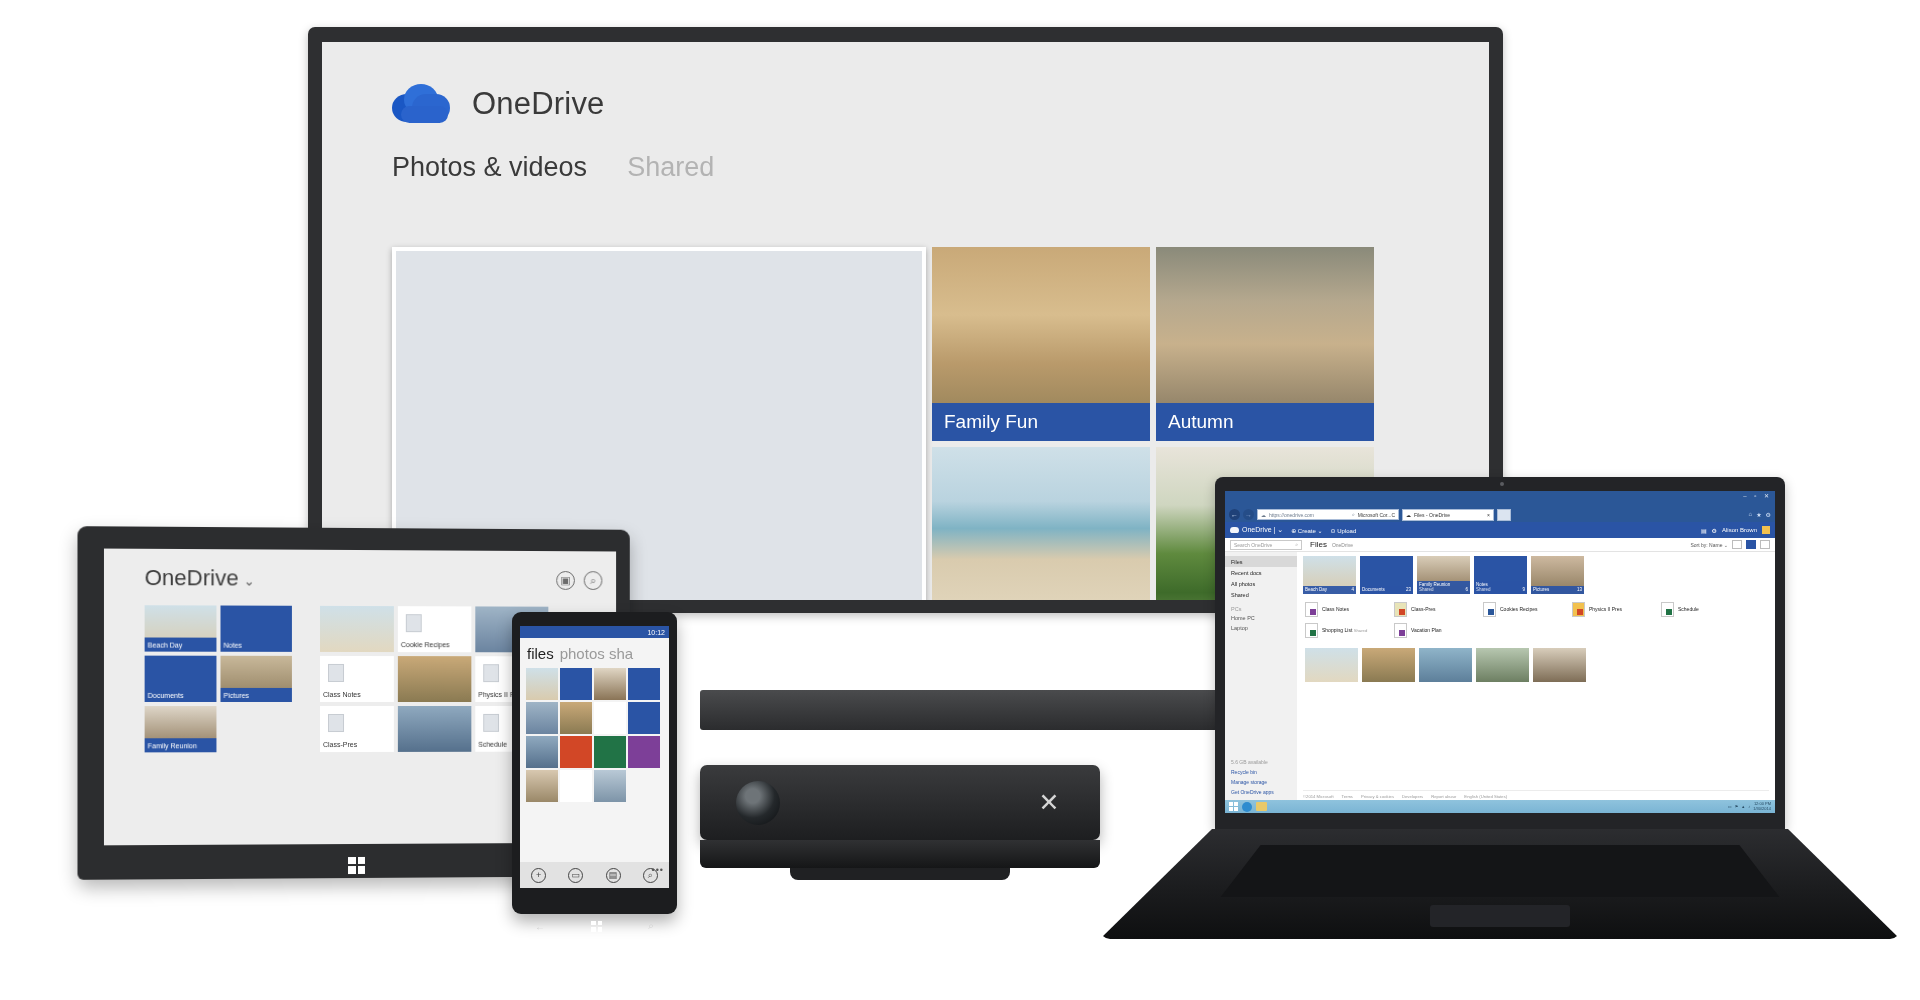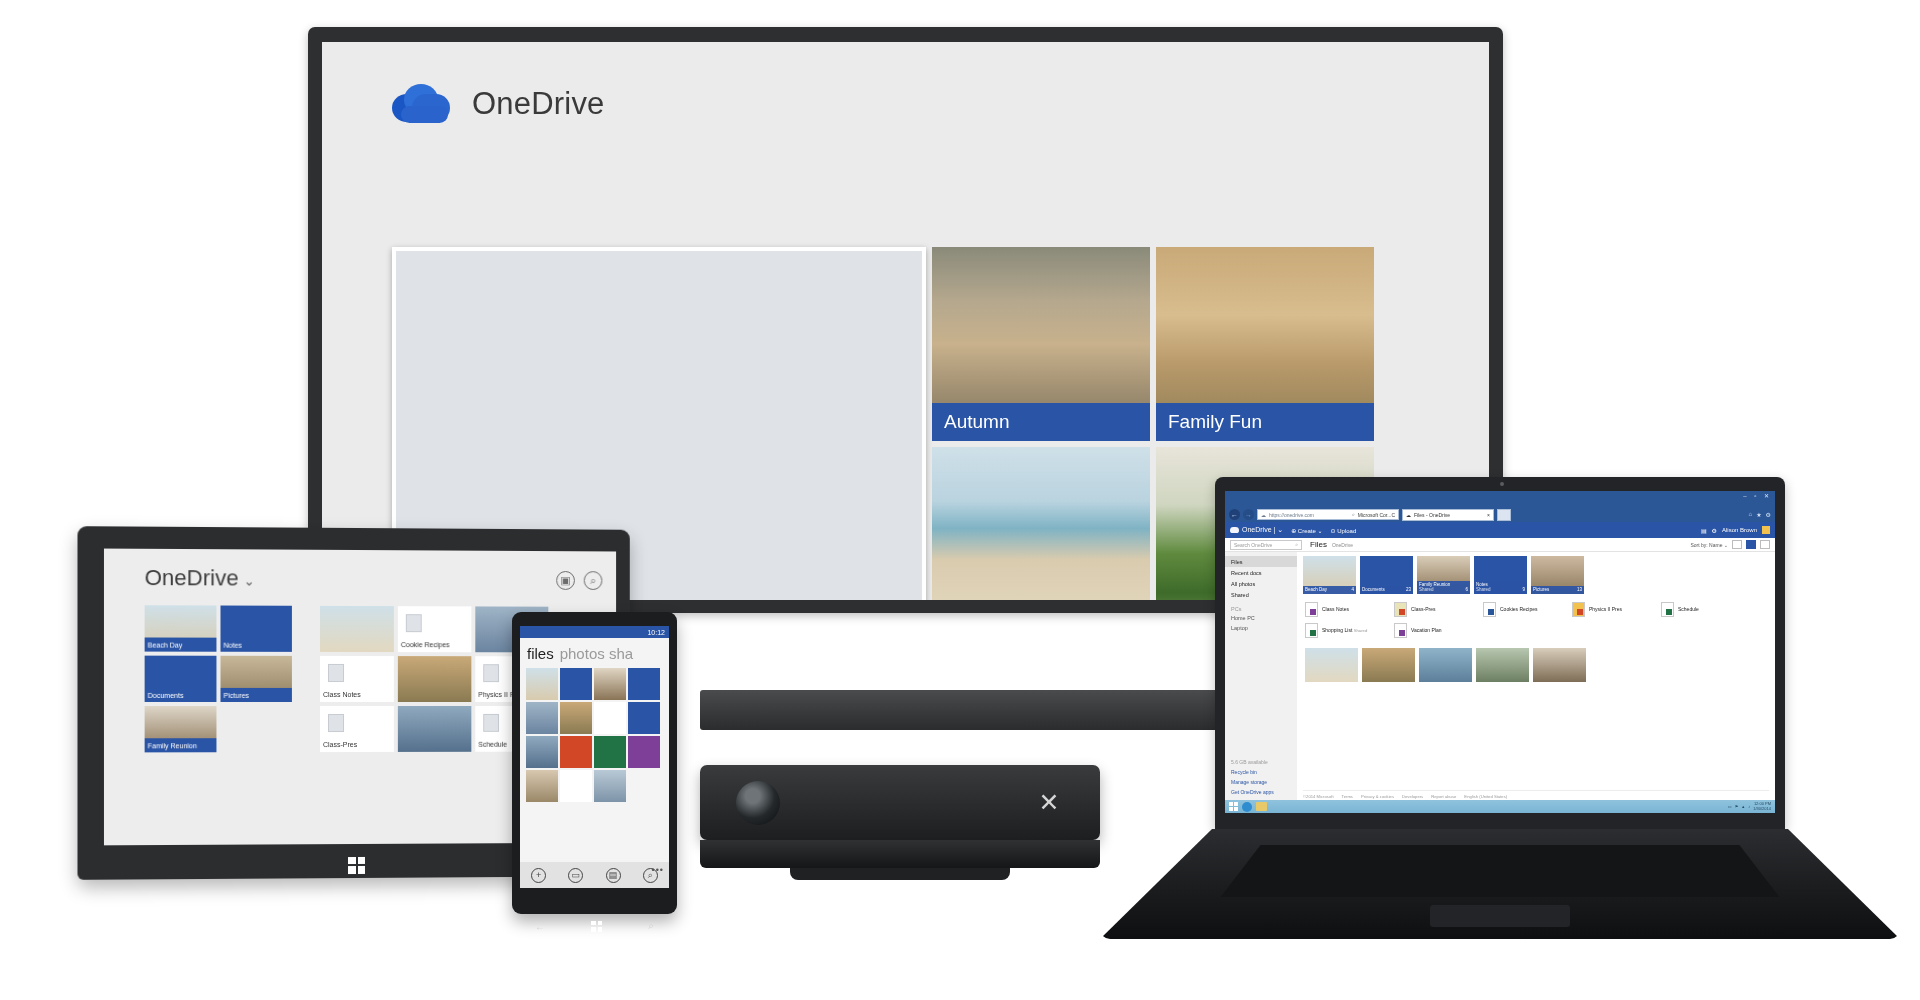--- a/index.html
+++ b/index.html
@@ -191,30 +191,34 @@
     <div class="monitor-screen">
       <div class="od-head">
         <div class="od-cloud">
           <span class="c1"></span>
             <span class="c2"></span>
             <span class="c3"></span>
             <span class="c4"></span>
         </div>
         <div class="od-title">OneDrive</div>
       </div>
+      <div class="od-tabs">
+        <div class="od-tab-active">Photos &amp; videos</div>
+        <div class="od-tab">Shared</div>
+      </div>
 
       <div class="grid">
         <div class="tile tile-big ph-living"></div>
         <div class="col2">
           <div class="row">
+            <div class="tile tile-sm ph-family">
+              <div class="cap">Family Fun</div>
+            </div>
             <div class="tile tile-sm ph-autumn">
               <div class="cap">Autumn</div>
-            </div>
-            <div class="tile tile-sm ph-family">
-              <div class="cap">Family Fun</div>
             </div>
           </div>
           <div class="row">
             <div class="tile tile-sm ph-beach">
               
             </div>
             <div class="tile tile-sm ph-vivian">
               
             </div>
           </div>

